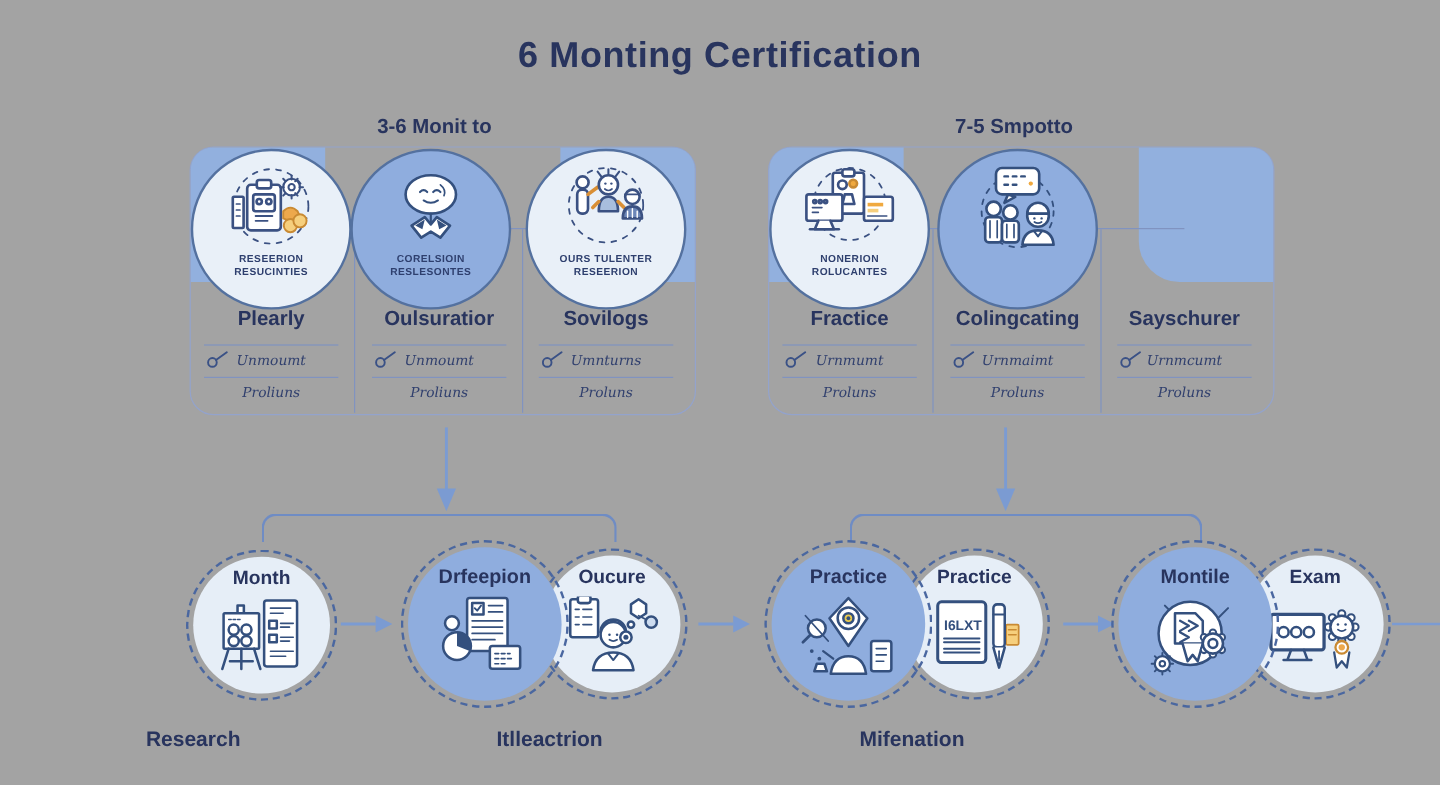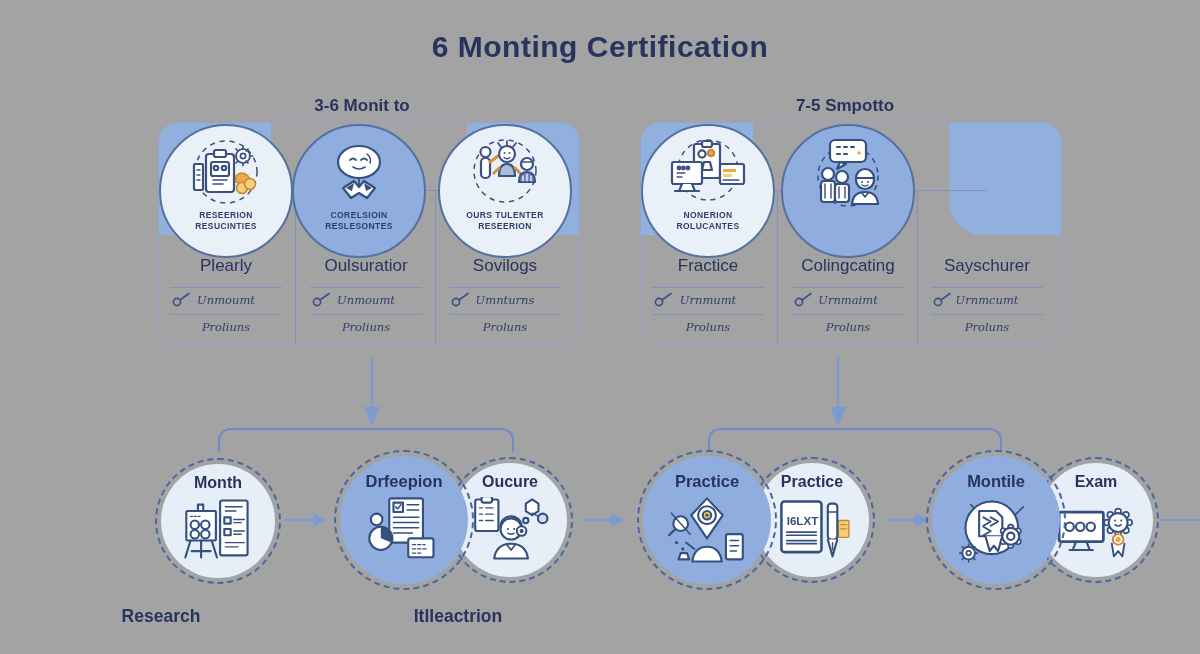--- a/index.html
+++ b/index.html
@@ -18,21 +18,21 @@
   .vdiv{position:absolute;top:68px;height:153px;border-left:1.4px solid #8093c0;z-index:1;}
   .circle-top{position:absolute;top:1px;width:134px;height:134px;border-radius:50%;
          border:2px solid #54719f;box-sizing:border-box;z-index:2;}
   .circle-top.light{background:#e9f0f8;}
   .circle-top.blue{background:#8fadde;}
   .circle-top svg{position:absolute;left:50%;top:12px;transform:translateX(-50%);}
   .cap{position:absolute;top:84px;left:0;width:100%;text-align:center;font-weight:bold;
        font-size:8.5px;line-height:11px;letter-spacing:.4px;color:#2e3f6e;}
   .cap span{display:block;text-align:center;}
   .col-title{position:absolute;width:140px;text-align:center;top:133px;font-size:17px;
-       font-weight:normal;color:#28345e;z-index:3;}
+       font-weight:bold;color:#28345e;z-index:3;}
   .rline{position:absolute;width:112px;border-top:1.4px solid #8093c0;z-index:3;}
   .check-row{position:absolute;width:112px;height:22px;top:166px;z-index:3;}
   .check-row svg{position:absolute;left:2px;top:3px;}
   .g-italic{display:block;width:100%;text-align:center;font-family:"DejaVu Serif", serif;
        font-style:italic;font-size:11.5px;color:#31406e;line-height:22px;}
   .sub-row{position:absolute;width:112px;height:20px;top:194px;z-index:3;}
   .bracket{position:absolute;height:22px;border:2px solid #6f8cc4;border-bottom:none;
        border-radius:12px 12px 0 0;}
   .pair-outer{position:absolute;border:2px dashed #4a67a0;border-radius:50%;box-sizing:border-box;}
   .pair-fill{position:absolute;left:4px;top:4px;right:4px;bottom:4px;border-radius:50%;}
@@ -392,20 +392,21 @@
       <text x="13" y="26" font-size="11" font-weight="bold" fill="#34507e" stroke="none" font-family="Liberation Sans, sans-serif">I6LXT</text>
       <path d="M13,33 h28 M13,36 h28 M13,41 h28 M13,44 h28" stroke-width="1.6"></path>
       <rect x="62" y="22" width="10" height="16" rx="1" fill="#f6cf7d" stroke="#c98a33" stroke-width="1.4"></rect>
       <path d="M64,26 h6 M64,30 h6" stroke="#c98a33" stroke-width="1.2"></path>
       <rect x="52" y="6" width="9" height="34" rx="3" fill="#fff"></rect>
       <path d="M52,14 h9" stroke-width="1.5"></path>
       <path d="M52,40 l4.5,16 4.5,-16" fill="#fff"></path>
       <path d="M56.5,50 v-7" stroke-width="1.4"></path>
     </svg>
   </div>
+  <div class="flow-label" style="left:650px">Mifenation</div>
 
   <svg class="arrow-abs" style="left:884px;top:511px" width="46" height="18" viewBox="0 0 46 18">
     <line x1="2" y1="9" x2="31" y2="9" stroke="#7b9bd2" stroke-width="2.4"></line>
     <polygon points="31,2 45,9 31,16" fill="#7b9bd2"></polygon>
   </svg>
 
   <div class="pair-outer" style="left:926px;top:450px;width:140px;height:140px;z-index:3">
     <div class="pair-fill fill-blue"></div>
     <div class="pair-title" style="top:20px;font-size:16.5px">Montile</div>
     <svg class="pair-icon" style="top:44px" width="80" height="70" viewBox="0 0 76 66" stroke="#34507e" fill="none" stroke-width="2" stroke-linecap="round" stroke-linejoin="round">

